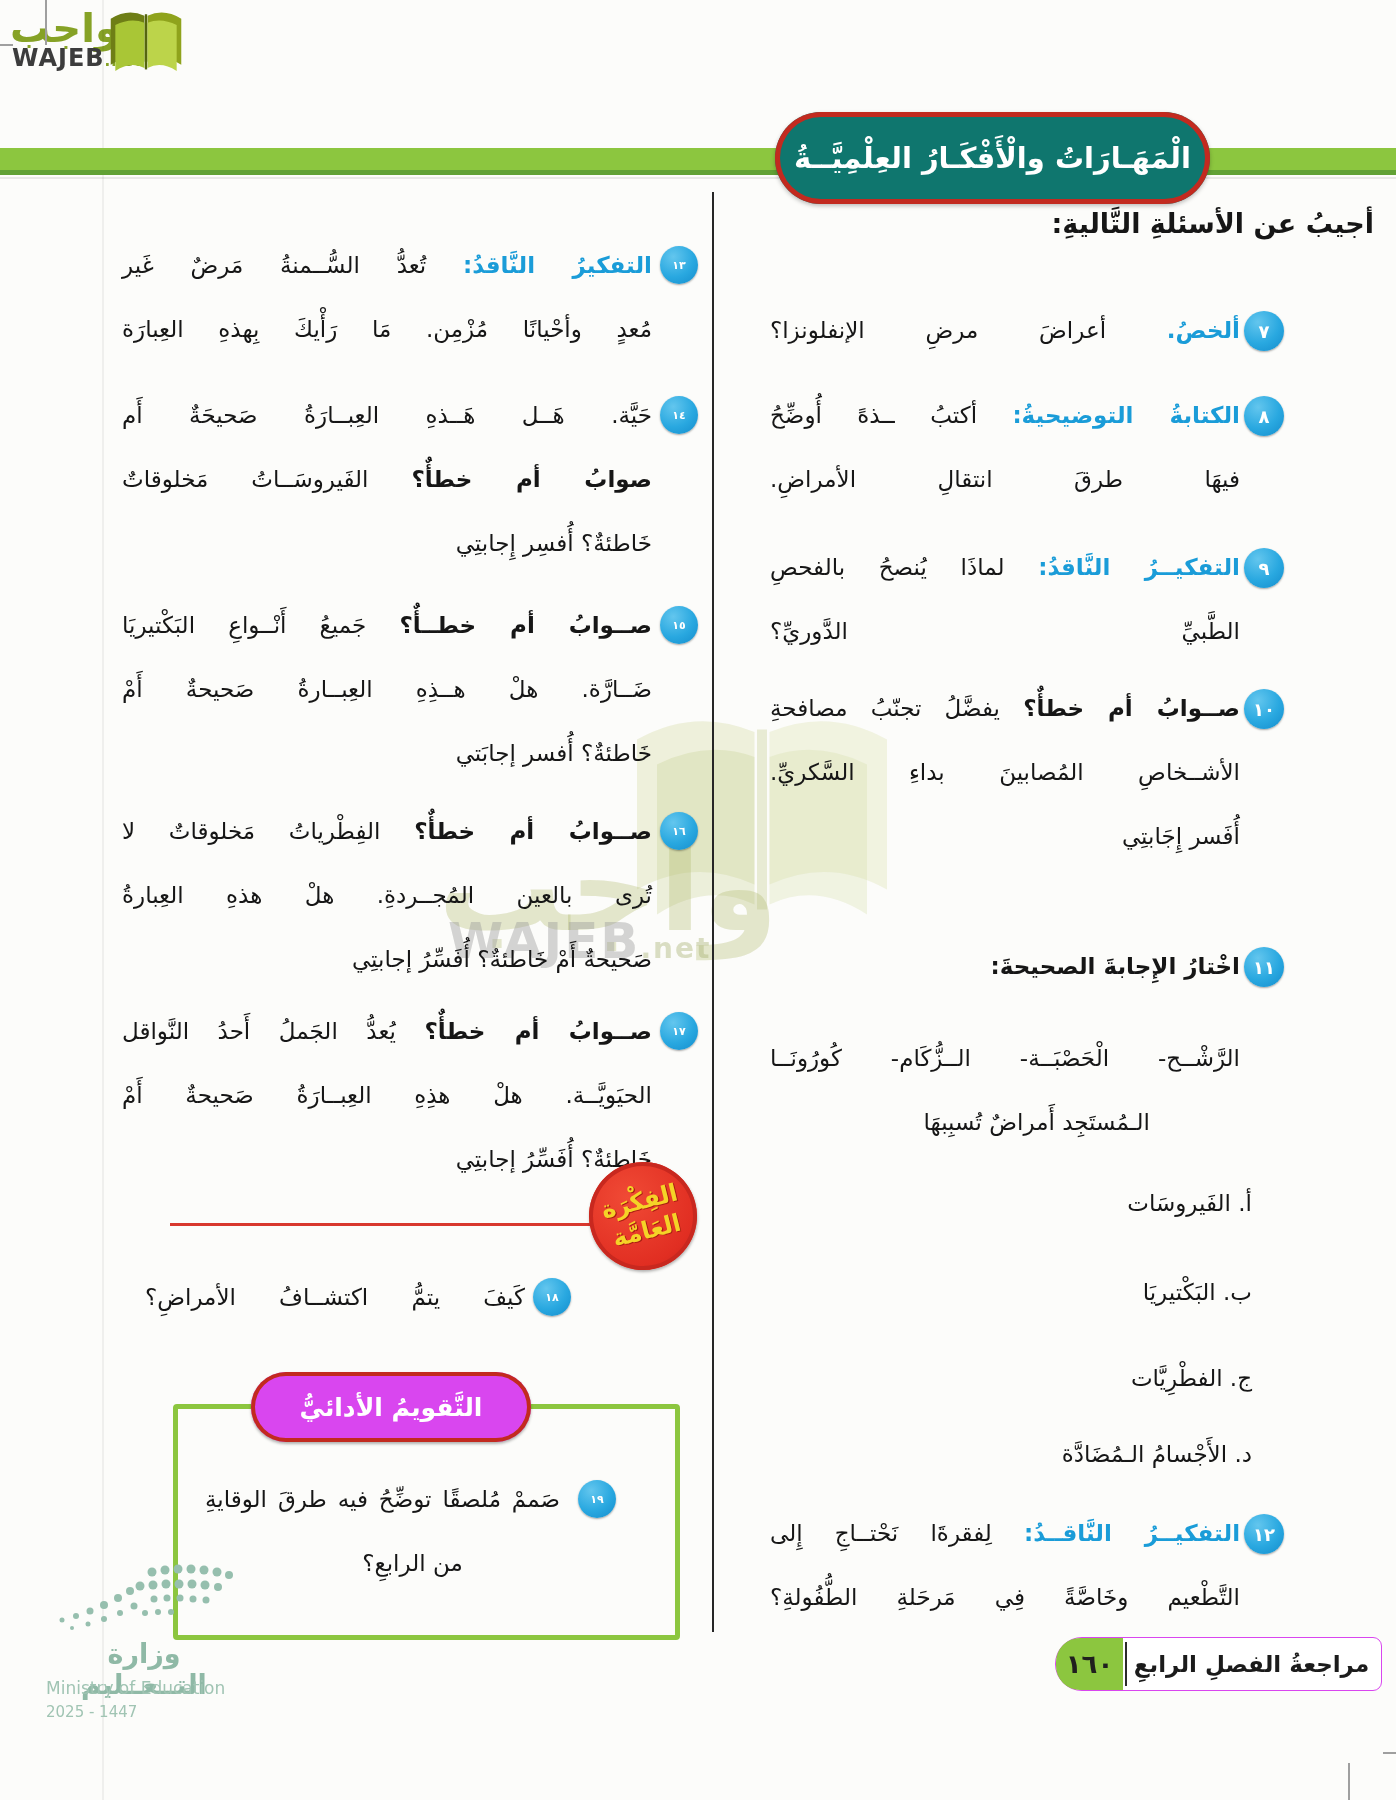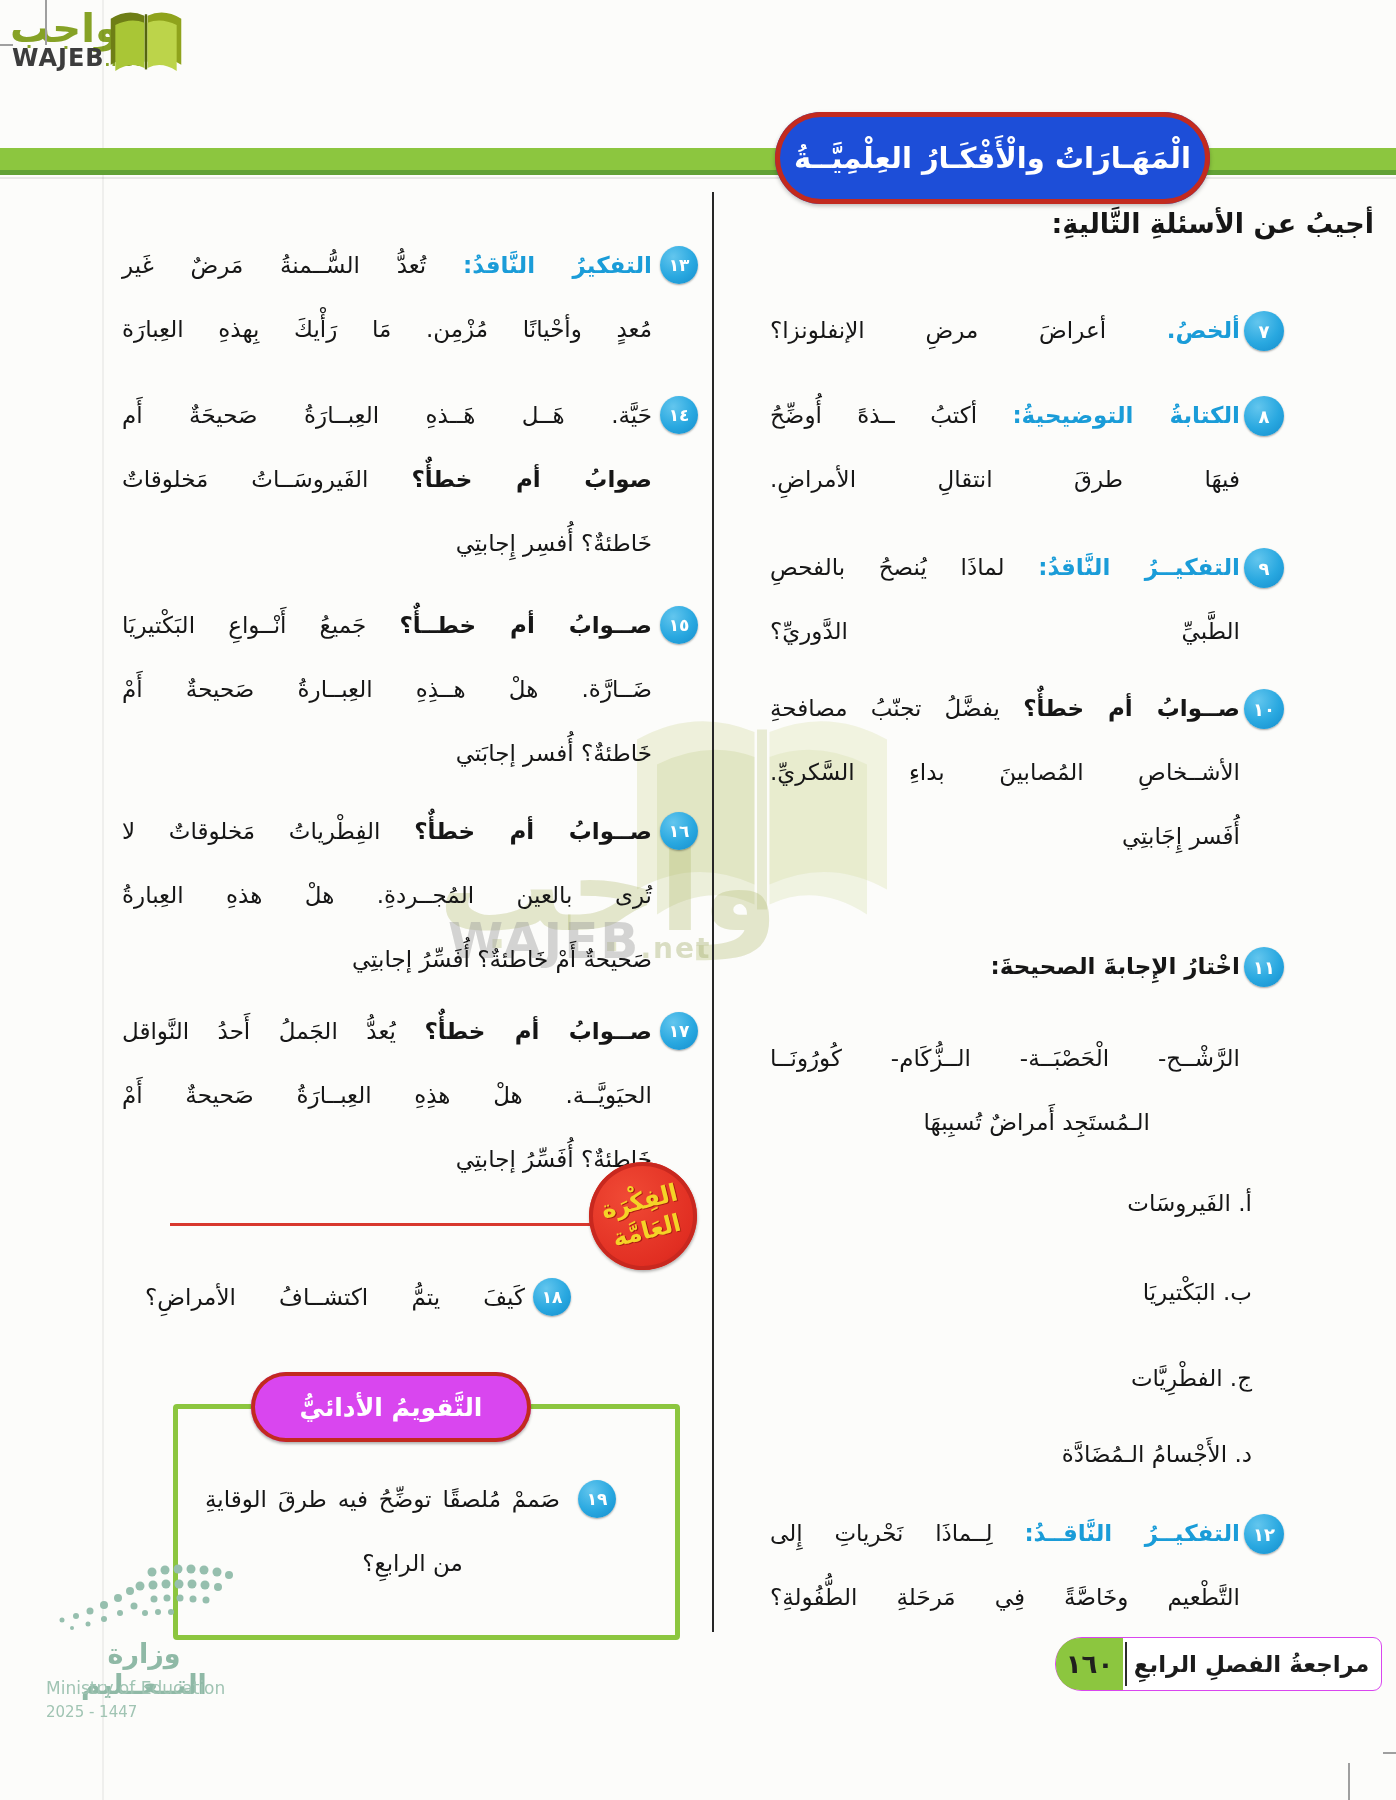--- a/index.html
+++ b/index.html
@@ -18,40 +18,40 @@
   .brand-en{left:12px;top:44px;font-size:24px;font-weight:bold;color:#3c3c3c;letter-spacing:1px;}
   .brand-en .net{font-size:15px;color:#86a226;}
   
   .mark{background:#9f9f9f;}
   
   .ribbon{left:0;top:148px;width:1396px;height:22px;background:#8cc63f;border-bottom:5px solid #61a135;}
   .ribbon-shadow{left:0;top:177px;width:1396px;height:2px;background:rgba(0,0,0,.08);}
   
   .skills-badge{
     left:775px;top:112px;width:435px;height:92px;
-    background:#1d4ed8;border-radius:46px;
+    background:#0f766e;border-radius:46px;
     box-shadow:inset 0 0 0 5px #c22a1f, 0 2px 4px rgba(0,0,0,.25);
     color:#fff;font-weight:bold;font-size:29px;
     display:flex;align-items:center;justify-content:center;
     direction:rtl;
   }
   
   .divider{left:712px;top:192px;width:2px;height:1440px;background:#262626;}
   .page-edge{left:102px;top:0;width:2px;height:1800px;background:rgba(0,0,0,.05);}
   
   .q{position:absolute;direction:rtl;font-size:23px;color:#161616;}
   .ln{display:block;height:64px;line-height:64px;text-align:justify;text-align-last:justify;white-space:nowrap;}
   .ln.ra{text-align:right;text-align-last:right;}
   .lbl{font-weight:bold;margin-top:48px;}
   .blue{color:#1a9cd8;}
   .intro{font-size:27px;font-weight:bold;}
   .qnum{
     position:absolute;top:13px;width:38px;height:38px;border-radius:50%;
     background:radial-gradient(circle at 35% 28%,#63c6ee 0%,#29a8e0 55%,#148ccc 100%);
-    color:#fff;font-size:17px;font-weight:bold;
+    color:#fff;font-size:11px;font-weight:bold;
     display:flex;align-items:center;justify-content:center;
     box-shadow:0 1px 2px rgba(0,0,0,.35);
   }
   
   .idea-line{left:170px;top:1223px;width:428px;height:3px;background:#d8382e;}
   .idea-badge{
     left:589px;top:1162px;width:108px;height:108px;border-radius:50%;
     background:radial-gradient(circle at 40% 30%,#f04a35 0%,#e12e22 70%,#c3251a 100%);
     box-shadow:inset 0 0 0 4px #c8281f, 0 2px 3px rgba(0,0,0,.3);
     display:flex;flex-direction:column;align-items:center;justify-content:center;
@@ -179,21 +179,21 @@
     </div>
   <div class="q" style="top:1346px;right:144px;width:330px;">
       <div class="ln ra"><span>ج. الفطْرِيَّات</span></div>
     </div>
   <div class="q" style="top:1422px;right:144px;width:330px;">
       <div class="ln ra"><span>د. الأَجْسامُ الـمُضَادَّة</span></div>
     </div>
 
   <div class="q" style="top:1501px;right:156px;width:470px;">
     <div class="qnum" style="right:-44px;width:40px;height:40px;font-size:18px;">١٢</div>
-    <div class="ln"><span class="lbl blue">التفكيــرُ النَّاقــدُ:</span> <span>لِــماذَا نَحْرياتِ إِلى</span></div>
+    <div class="ln"><span class="lbl blue">التفكيــرُ النَّاقــدُ:</span> <span>لِفقرةَا نَحْتــاجِ إِلى</span></div>
     <div class="ln"><span>التَّطْعيم وخَاصَّةً فِي مَرحَلةِ الطُّفُولةِ؟</span></div>
   </div>
 
   <div class="abs review-pill">
     <div class="review-num">١٦٠</div>
     <div class="review-sep"></div>
     <div class="review-text">مراجعةُ الفصلِ الرابعِ</div>
   </div>
 
   <div class="q" style="top:233px;right:744px;width:530px;">

